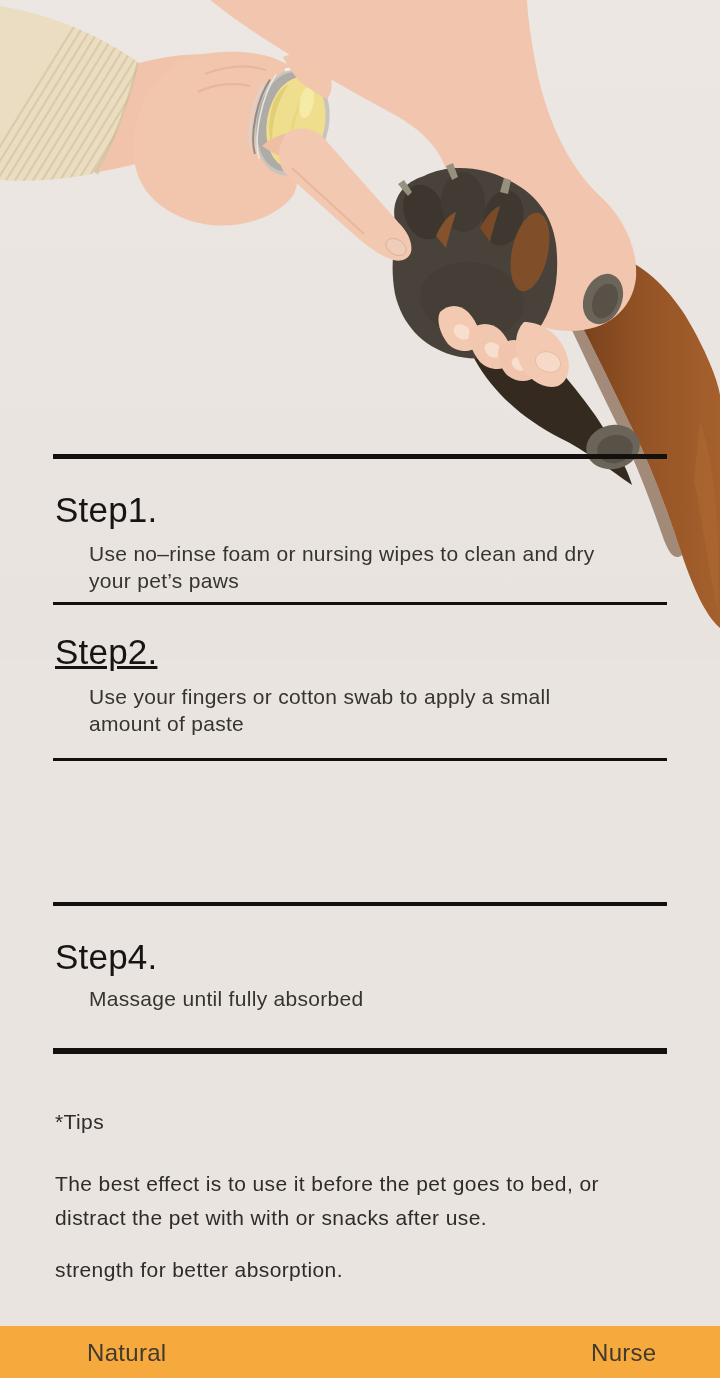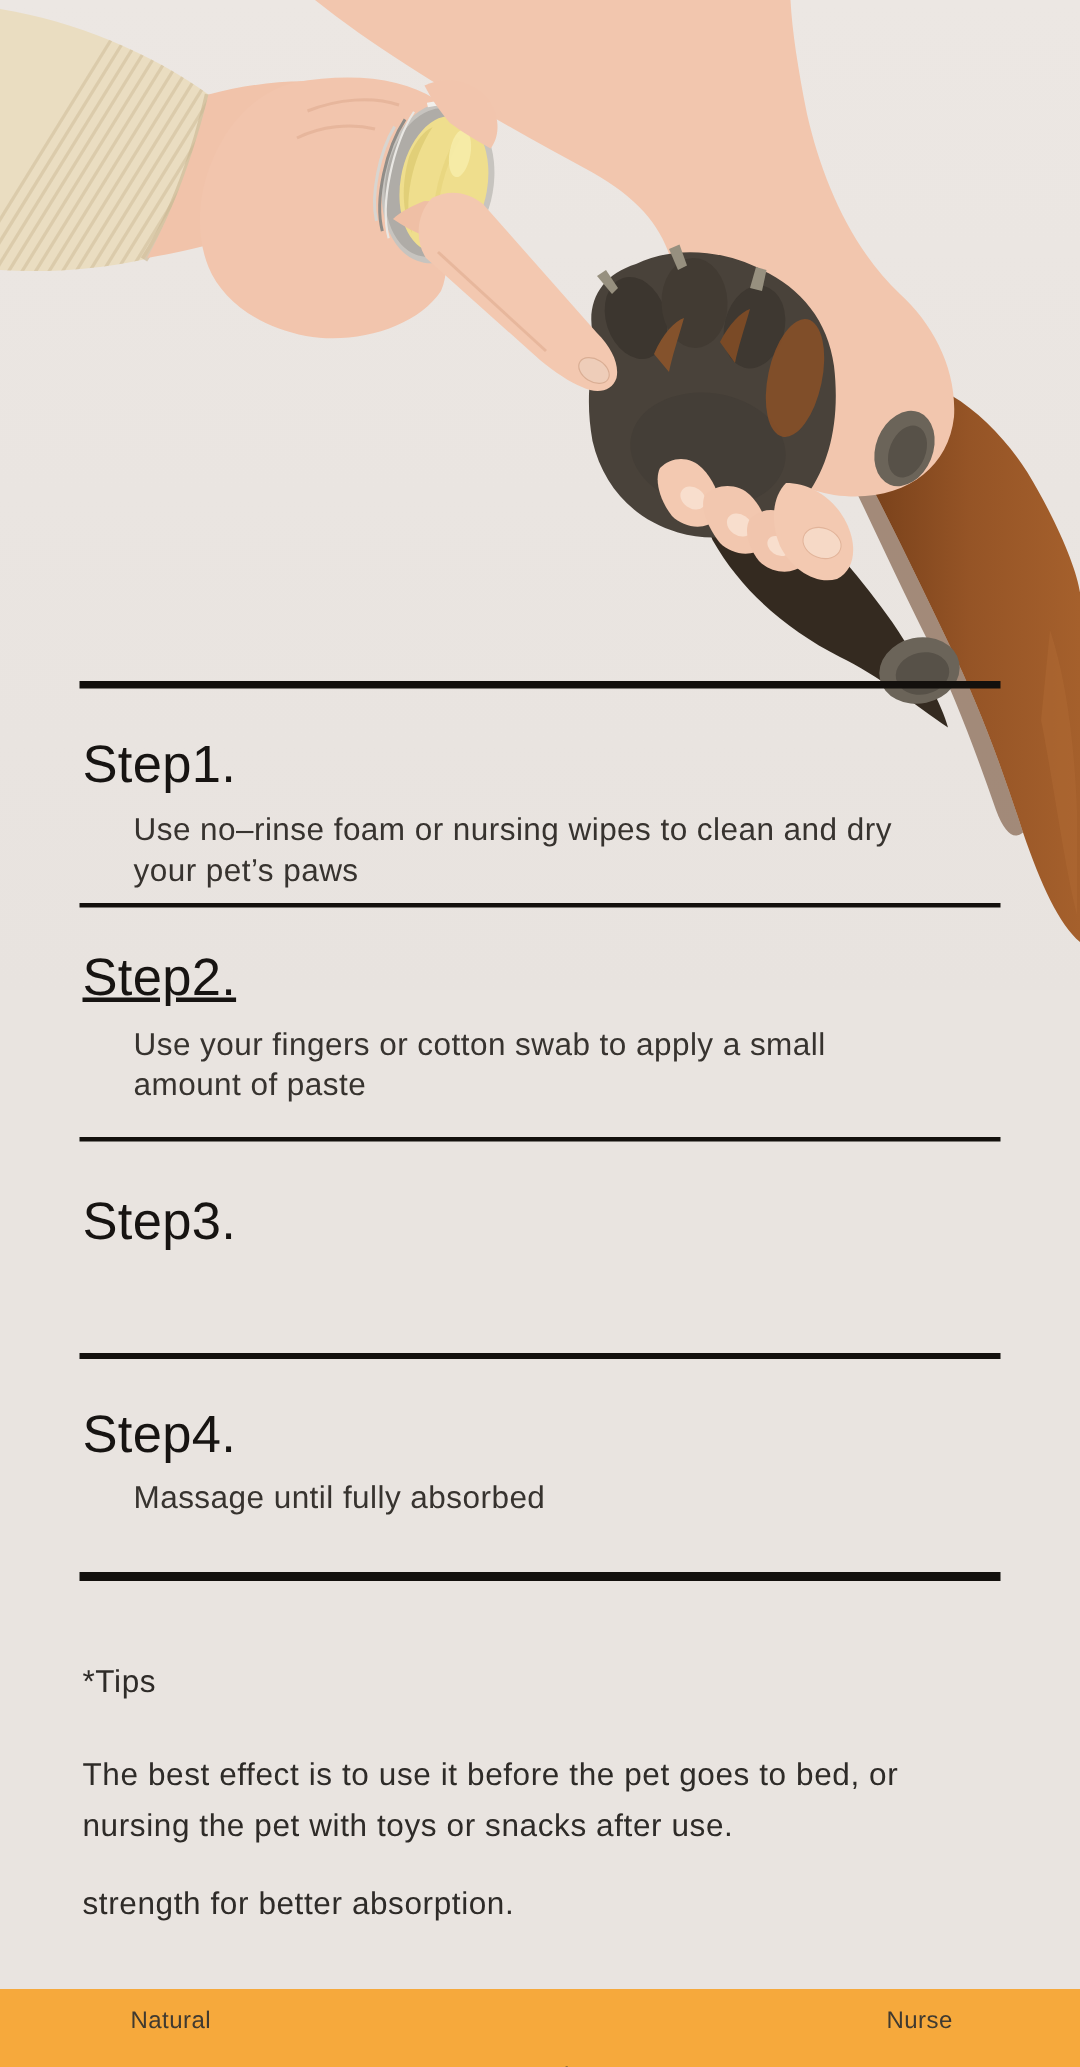--- a/index.html
+++ b/index.html
@@ -37,21 +37,21 @@
     position:absolute;left:55px;width:630px;z-index:3;
     font-size:21px;color:#2E2B28;letter-spacing:.4px;
   }
   .tl1{top:1158px;margin-top:14px;} .tl2:nth-of-type(n){} .tl2{top:1206px;} .tl3{top:1258px;}
   .footer-bar{
     position:absolute;left:0;top:1326px;width:720px;height:52px;
     background:#F6A93C;z-index:4;
   }
   .footer-label{
     position:absolute;top:1339px;z-index:5;
-    font-size:16px;color:#403A30;letter-spacing:.3px;
+    font-size:24px;color:#403A30;letter-spacing:.3px;
   }
   .f1{left:87px;} .f2{left:330px;margin-top:37px;} .f3{left:591px;}
 </style>
 </head>
 <body>
 
 <div class="stage">
 
   <svg class="photo" viewBox="0 0 720 660" aria-hidden="true">
     <defs>
@@ -177,28 +177,27 @@
   <div class="divider d5"></div>
 
   <div class="step-title t1">Step1.</div>
   <div class="step-body  b1">Use no–rinse foam or nursing wipes to clean and dry
 your pet’s paws</div>
 
   <div class="step-title t2">Step2.</div>
   <div class="step-body  b2">Use your fingers or cotton swab to apply a small
 amount of paste</div>
 
-  <div class="step-title t3">Step3.</div>
 
   <div class="step-title t4">Step4.</div>
   <div class="step-body  b4">Massage until fully absorbed</div>
 
   <div class="tips-label">*Tips</div>
   <div class="tip-line tl1">The best effect is to use it before the pet goes to bed, or</div>
-  <div class="tip-line tl2">nursing the pet with toys or snacks after use.</div>
+  <div class="tip-line tl2">distract the pet with with or snacks after use.</div>
   <div class="tip-line tl3">strength for better absorption.</div>
 
   <div class="footer-bar"></div>
   <span class="footer-label f1">Natural</span>
   <span class="footer-label f2">Organic</span>
   <span class="footer-label f3">Nurse</span>
 
 </div>
 
 </body></html>

